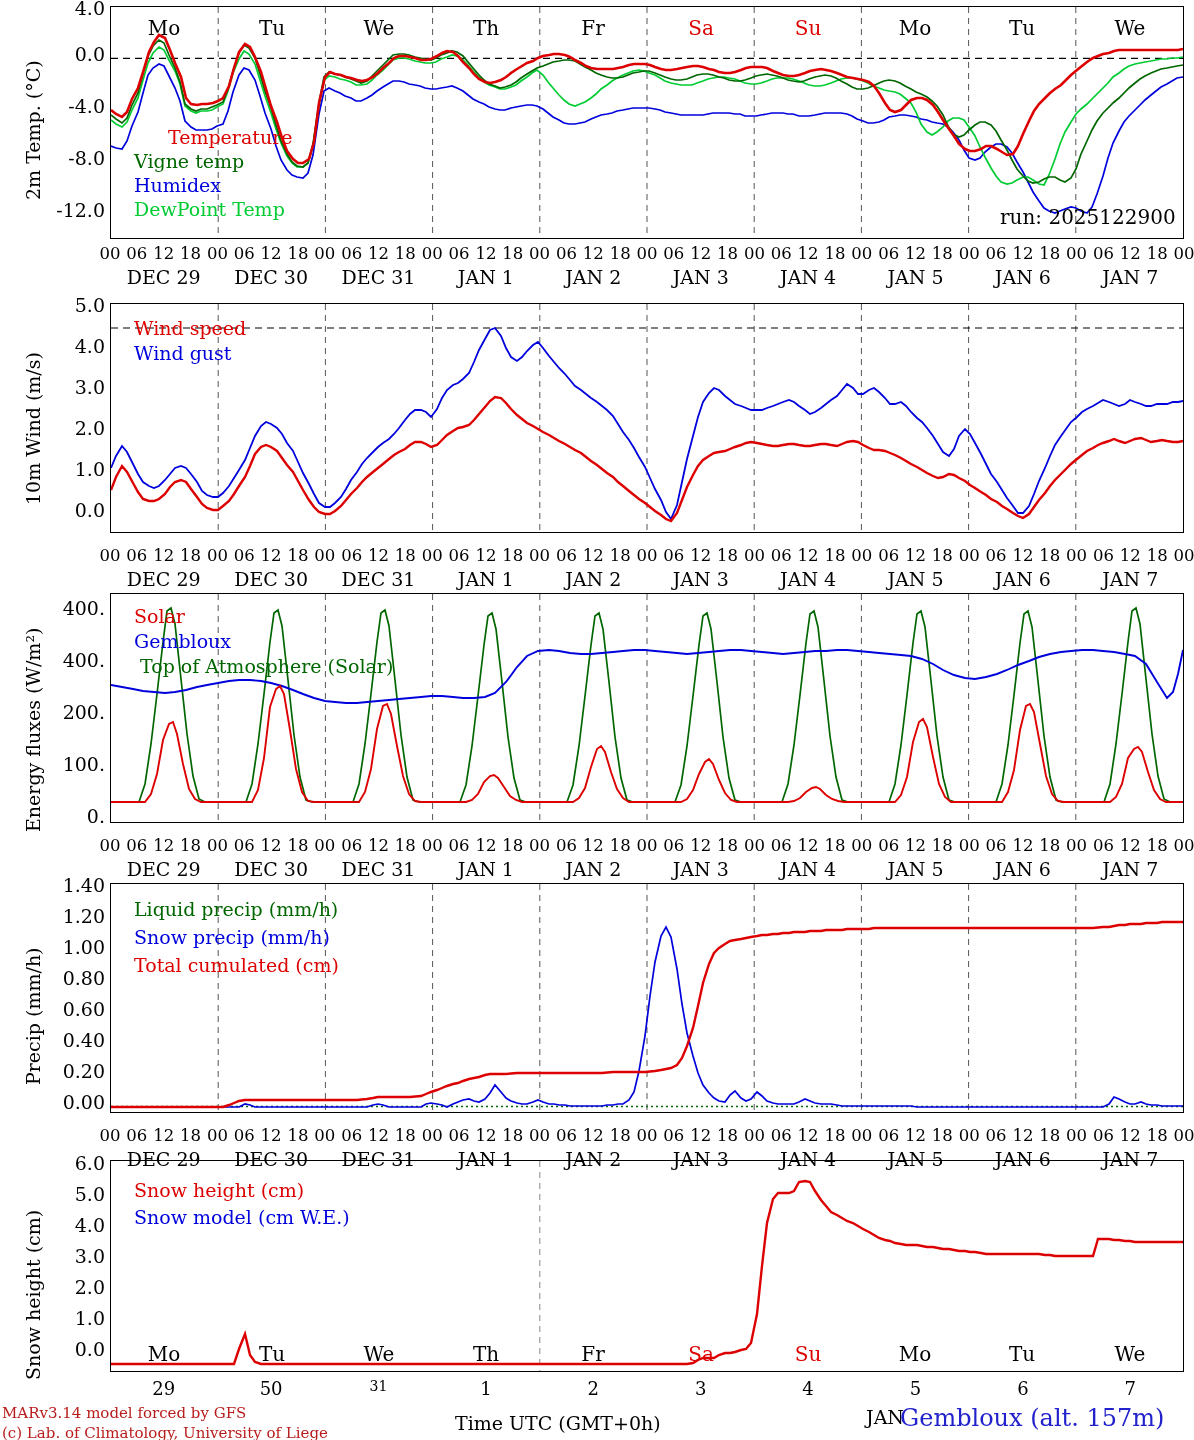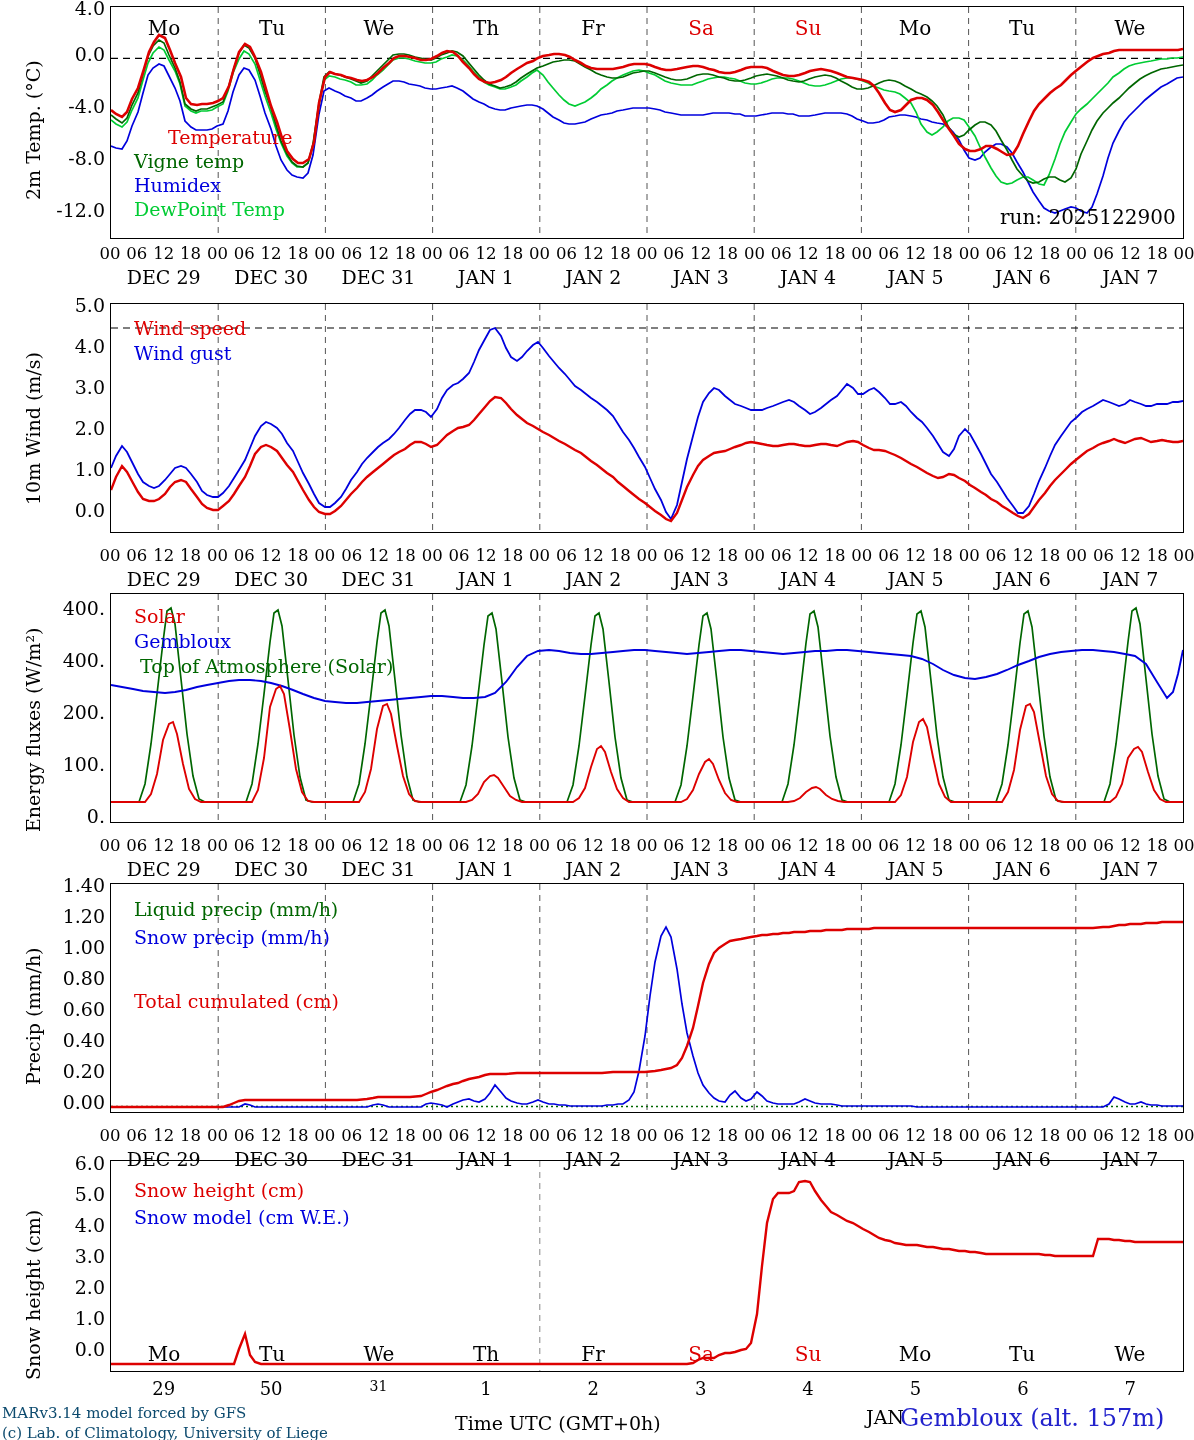--- a/index.html
+++ b/index.html
@@ -8,21 +8,21 @@
 
   .panel{position:absolute;left:0;width:1194px;}
   .plotbox{position:absolute;border:1px solid #000;box-sizing:border-box;background:#fff;}
   .ylabel{position:absolute;transform-origin:0 0;transform:rotate(-90deg);font-size:19px;white-space:nowrap;}
   .ytick{position:absolute;text-align:right;font-size:19px;white-space:nowrap;}
   .legend{position:absolute;font-size:19px;white-space:nowrap;}
   .hourlbl{position:absolute;font-size:16.5px;text-align:center;transform:translateX(-50%);}
   .daylbl{position:absolute;font-size:19px;text-align:center;transform:translateX(-50%);white-space:nowrap;}
   .dowlbl{position:absolute;font-size:20px;text-align:center;transform:translateX(-50%);white-space:nowrap;}
   .runlbl{position:absolute;font-size:20px;white-space:nowrap;}
-  .footl{position:absolute;font-size:15px;color:#0c4a6e;white-space:nowrap;}
+  .footl{position:absolute;font-size:15px;color:#b91c1c;white-space:nowrap;}
   .footc{position:absolute;font-size:19px;white-space:nowrap;}
   .footr{position:absolute;font-size:24px;color:#2222cc;white-space:nowrap;}
   svg{display:block;}
   .red{color:#dd0000}.green{color:#006600}.blue{color:#0000dd}.lgreen{color:#00cc33}
 </style>
 </head>
 <body>
 
 <div class="page">
 
@@ -188,21 +188,21 @@
     <div class="ytick" style="left:18px;top:4px;width:87px;">1.40</div>
     <div class="ytick" style="left:18px;top:35px;width:87px;">1.20</div>
     <div class="ytick" style="left:18px;top:66px;width:87px;">1.00</div>
     <div class="ytick" style="left:18px;top:97px;width:87px;">0.80</div>
     <div class="ytick" style="left:18px;top:128px;width:87px;">0.60</div>
     <div class="ytick" style="left:18px;top:159px;width:87px;">0.40</div>
     <div class="ytick" style="left:18px;top:190px;width:87px;">0.20</div>
     <div class="ytick" style="left:18px;top:221px;width:87px;">0.00</div>
     <div class="legend green" style="left:134px;top:28px;">Liquid precip (mm/h)</div>
     <div class="legend blue" style="left:134px;top:56px;">Snow precip (mm/h)</div>
-    <div class="legend red" style="left:134px;top:84px;margin-top:36px;">Total cumulated (cm)</div>
+    <div class="legend red" style="left:134px;top:84px;">Total cumulated (cm)</div>
   </div>
 
   <div class="panel" style="top:1158px;height:240px;">
     <div class="ylabel" style="left:22px;top:222px;">Snow height (cm)</div>
     <div class="plotbox" style="left:110px;top:2px;width:1074px;height:212px;">
       <svg width="1072" height="210" viewBox="0 0 1072 210">
         <g stroke="#888" stroke-width="1" stroke-dasharray="6,5">
           <line x1="428.8" y1="0" x2="428.8" y2="210"></line>
         </g>
         <polyline fill="none" stroke="#dd0000" stroke-width="2.4" points="0,203 112,203 123,203 128,188 134,173 139,194 144,201 150,203 203,203 310,203 416,203 523,203 576,203 582,202 587,199 592,197 598,197 603,197 608,194 614,192 619,192 624,191 630,189 635,188 640,182 646,153 651,105 656,62 662,38 667,32 672,32 678,32 683,30 688,21 694,20 699,21 704,30 710,39 715,45 720,51 726,54 731,57 736,60 742,62 747,65 752,68 758,71 763,74 768,77 774,79 779,80 784,82 790,83 795,84 800,84 806,84 811,85 816,86 822,86 827,87 832,88 838,88 843,89 848,90 854,90 859,91 864,91 870,92 875,93 880,93 886,93 891,93 896,93 902,93 907,93 912,93 918,93 923,93 928,93 934,94 939,94 944,95 950,95 955,95 960,95 966,95 971,95 976,95 982,95 987,78 992,78 998,78 1003,79 1008,79 1014,80 1019,80 1024,81 1030,81 1035,81 1040,81 1046,81 1051,81 1056,81 1062,81 1067,81 1072,81"></polyline>

